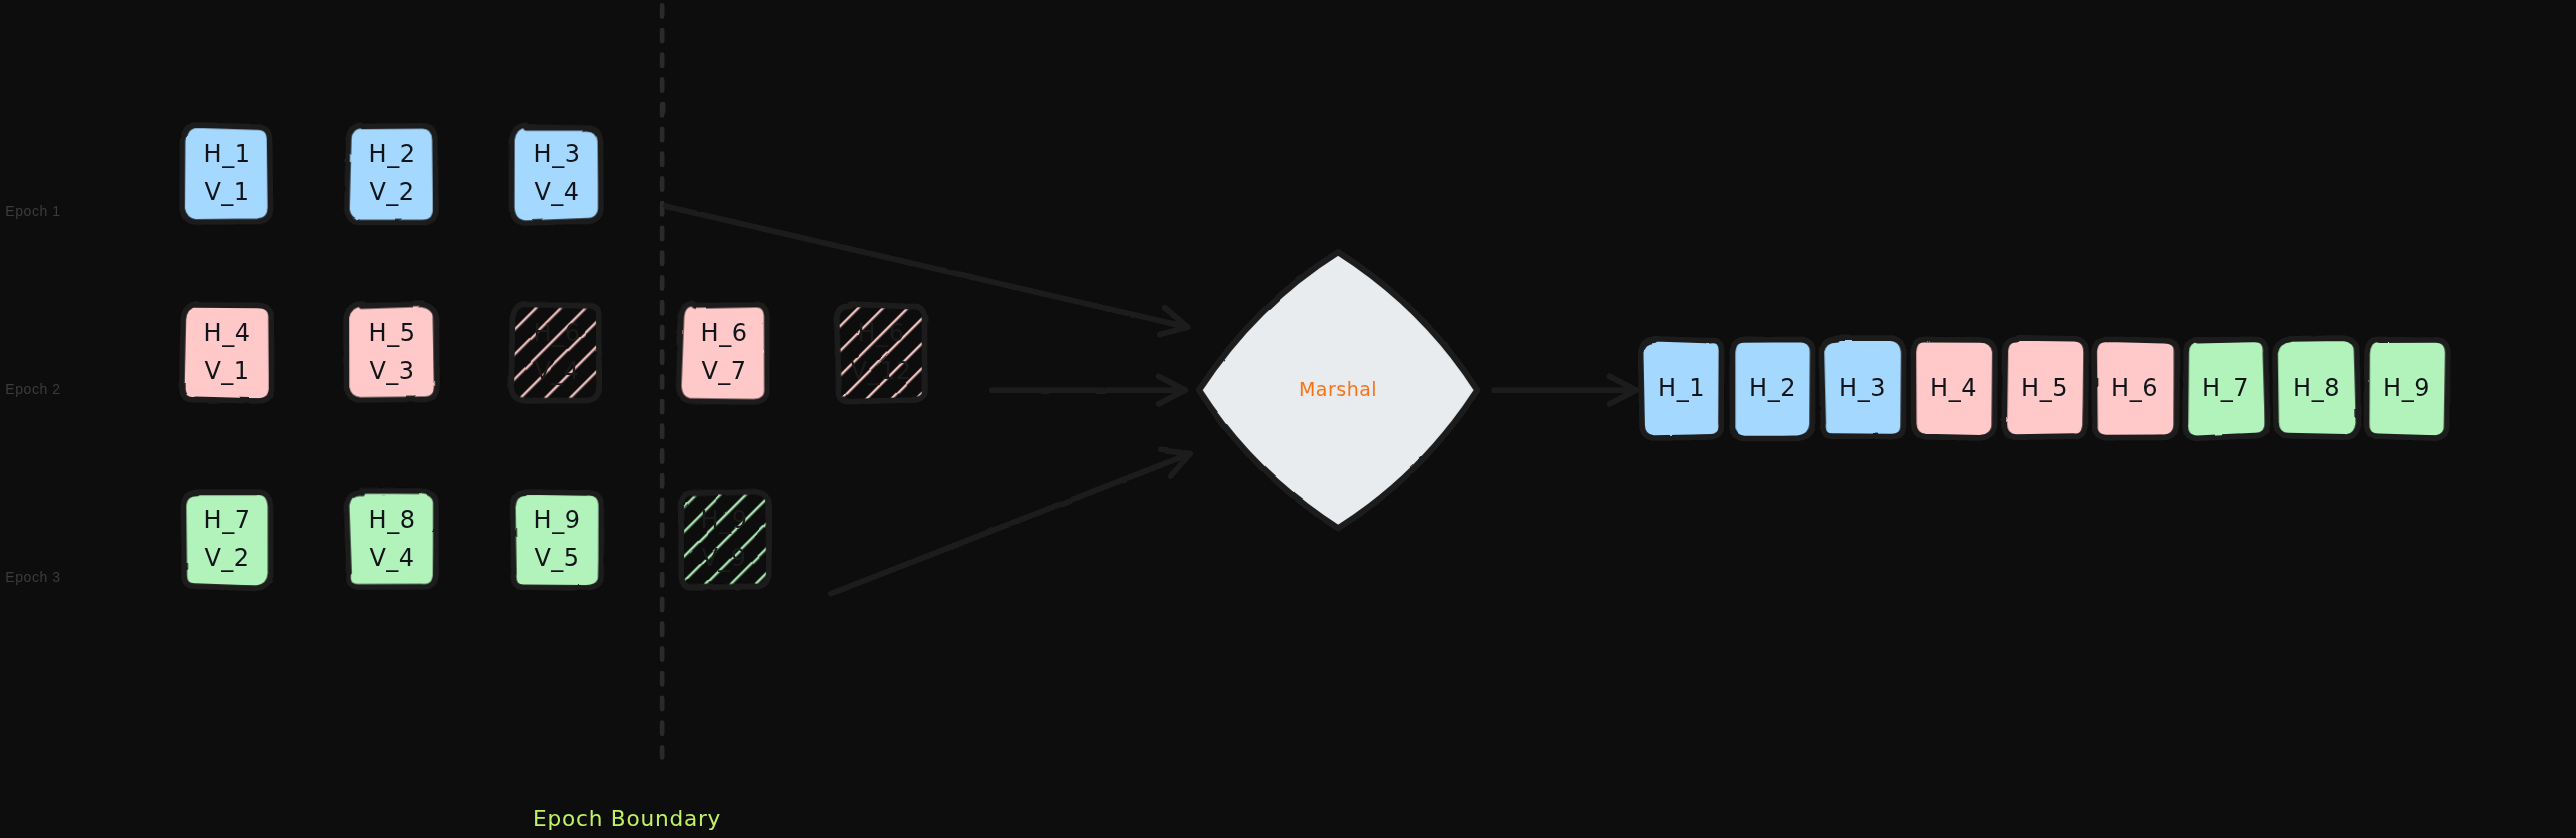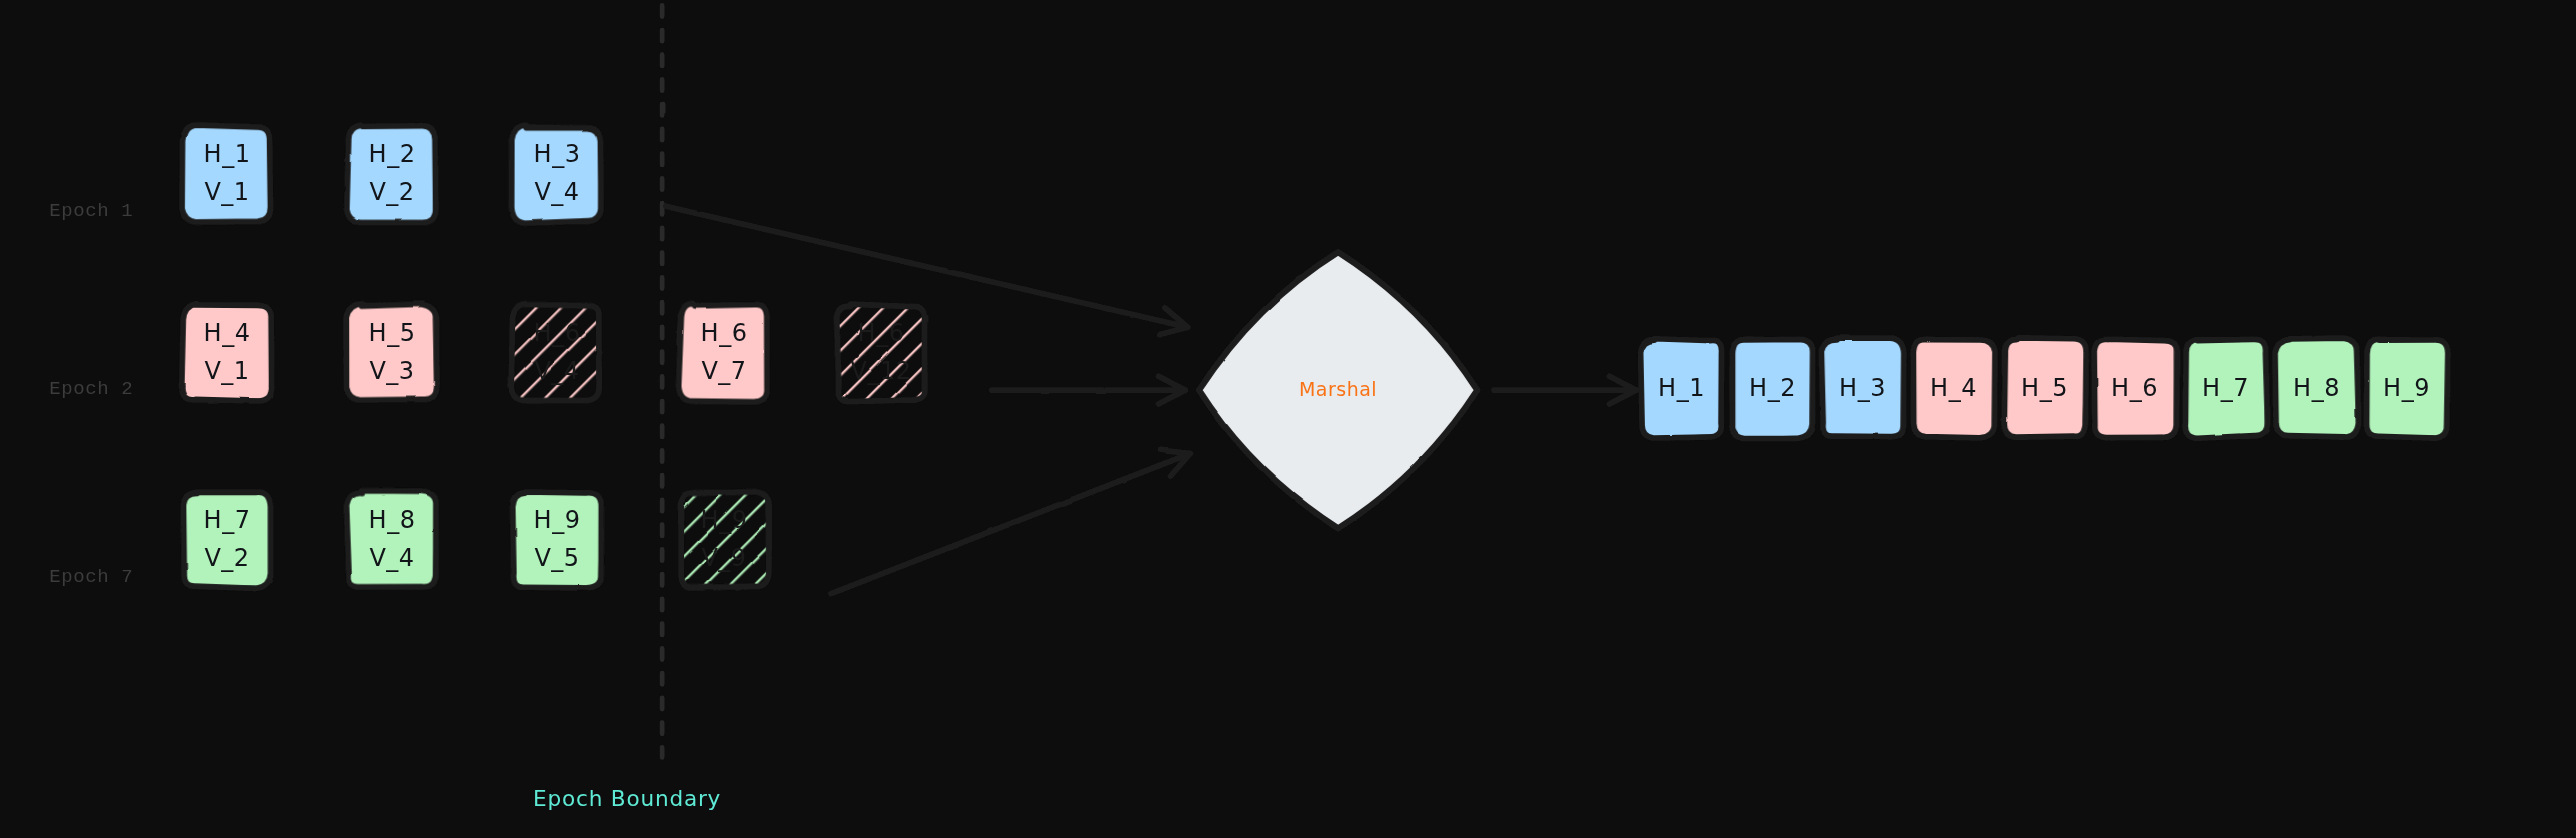--- a/index.html
+++ b/index.html
@@ -1,27 +1,27 @@
 <!DOCTYPE html>
 <html style="font-size:8.2px"><head>
 <meta charset="utf-8">
 <style>
   html,body{margin:0;padding:0;background:#0d0d0d;}
   body{width:3072px;height:839px;overflow:hidden;
        font-family:"DejaVu Sans","Liberation Sans",sans-serif;}
   #stage{position:relative;width:3072px;height:839px;background:#0d0d0d;}
   svg#canvas{position:absolute;left:0;top:0;width:3072px;height:839px;}
   .epoch-label{
-    position:absolute;color:#3c3c3c;font-size:19px;letter-spacing:0.6px;
-    font-family:Liberation Mono, monospace;
-    white-space:nowrap;transform:translateY(-50%);margin-left:44px;
+    position:absolute;color:#3c3c3c;font-size:14px;letter-spacing:0.6px;
+    font-family:Liberation Sans, sans-serif;
+    white-space:nowrap;transform:translateY(-50%);
   }
   .boundary-label{
-    position:absolute;color:#5eead4;font-size:21.6px;letter-spacing:0.8px;
-    font-family:"DejaVu Sans","Liberation Sans",sans-serif;white-space:nowrap;
+    position:absolute;color:#bef264;font-size:21.6px;letter-spacing:0.8px;
+    font-family:"DejaVu Sans","Liberation Sans",sans-serif;white-space:nowrap;margin-top:20px;
   }
   .node-text{
     position:absolute;display:flex;flex-direction:column;align-items:center;
     justify-content:center;color:#111418;pointer-events:none;
     font-family:"DejaVu Sans","Liberation Sans",sans-serif;
   }
   .node-text span{display:block;line-height:1.55;font-size:24px;letter-spacing:0.5px;}
   .node-text.muted span{color:#1b1b1b;}
   .marshal-text{
     position:absolute;color:#f97316;font-size:19px;letter-spacing:0.5px;
@@ -693,21 +693,21 @@
         <g>
           <path d="M 2900 757 L 3175 757" fill="none" stroke="#1e1e1e" stroke-width="11" stroke-linecap="round"></path>
           <path d="M 3123.5542944788017 783.783192181406 L 3175 757
         L 3123.5542944788017 730.216807818594" fill="none" stroke="#1e1e1e" stroke-width="11" stroke-linecap="round" stroke-linejoin="round"></path>
         </g>
       </g>
   </svg>
 
   <div class="epoch-label" style="left:5.2px;top:211px;">Epoch 1</div>
   <div class="epoch-label" style="left:5.2px;top:389px;text-align:center;">Epoch 2</div>
-  <div class="epoch-label" style="left:5.2px;top:577px;">Epoch 7</div>
+  <div class="epoch-label" style="left:5.2px;top:577px;">Epoch 3</div>
 
   <div class="boundary-label" style="left:533px;top:786px;">Epoch Boundary</div>
 
   <div class="marshal-text" style="left:1338px;top:389px;">Marshal</div>
 
   <div id="node-labels">
       <div class="node-text" style="left: 183px; top: 126px; width: 88px; height: 95px;">
         <span>H_1</span>
         <span>V_1</span>
       </div>

